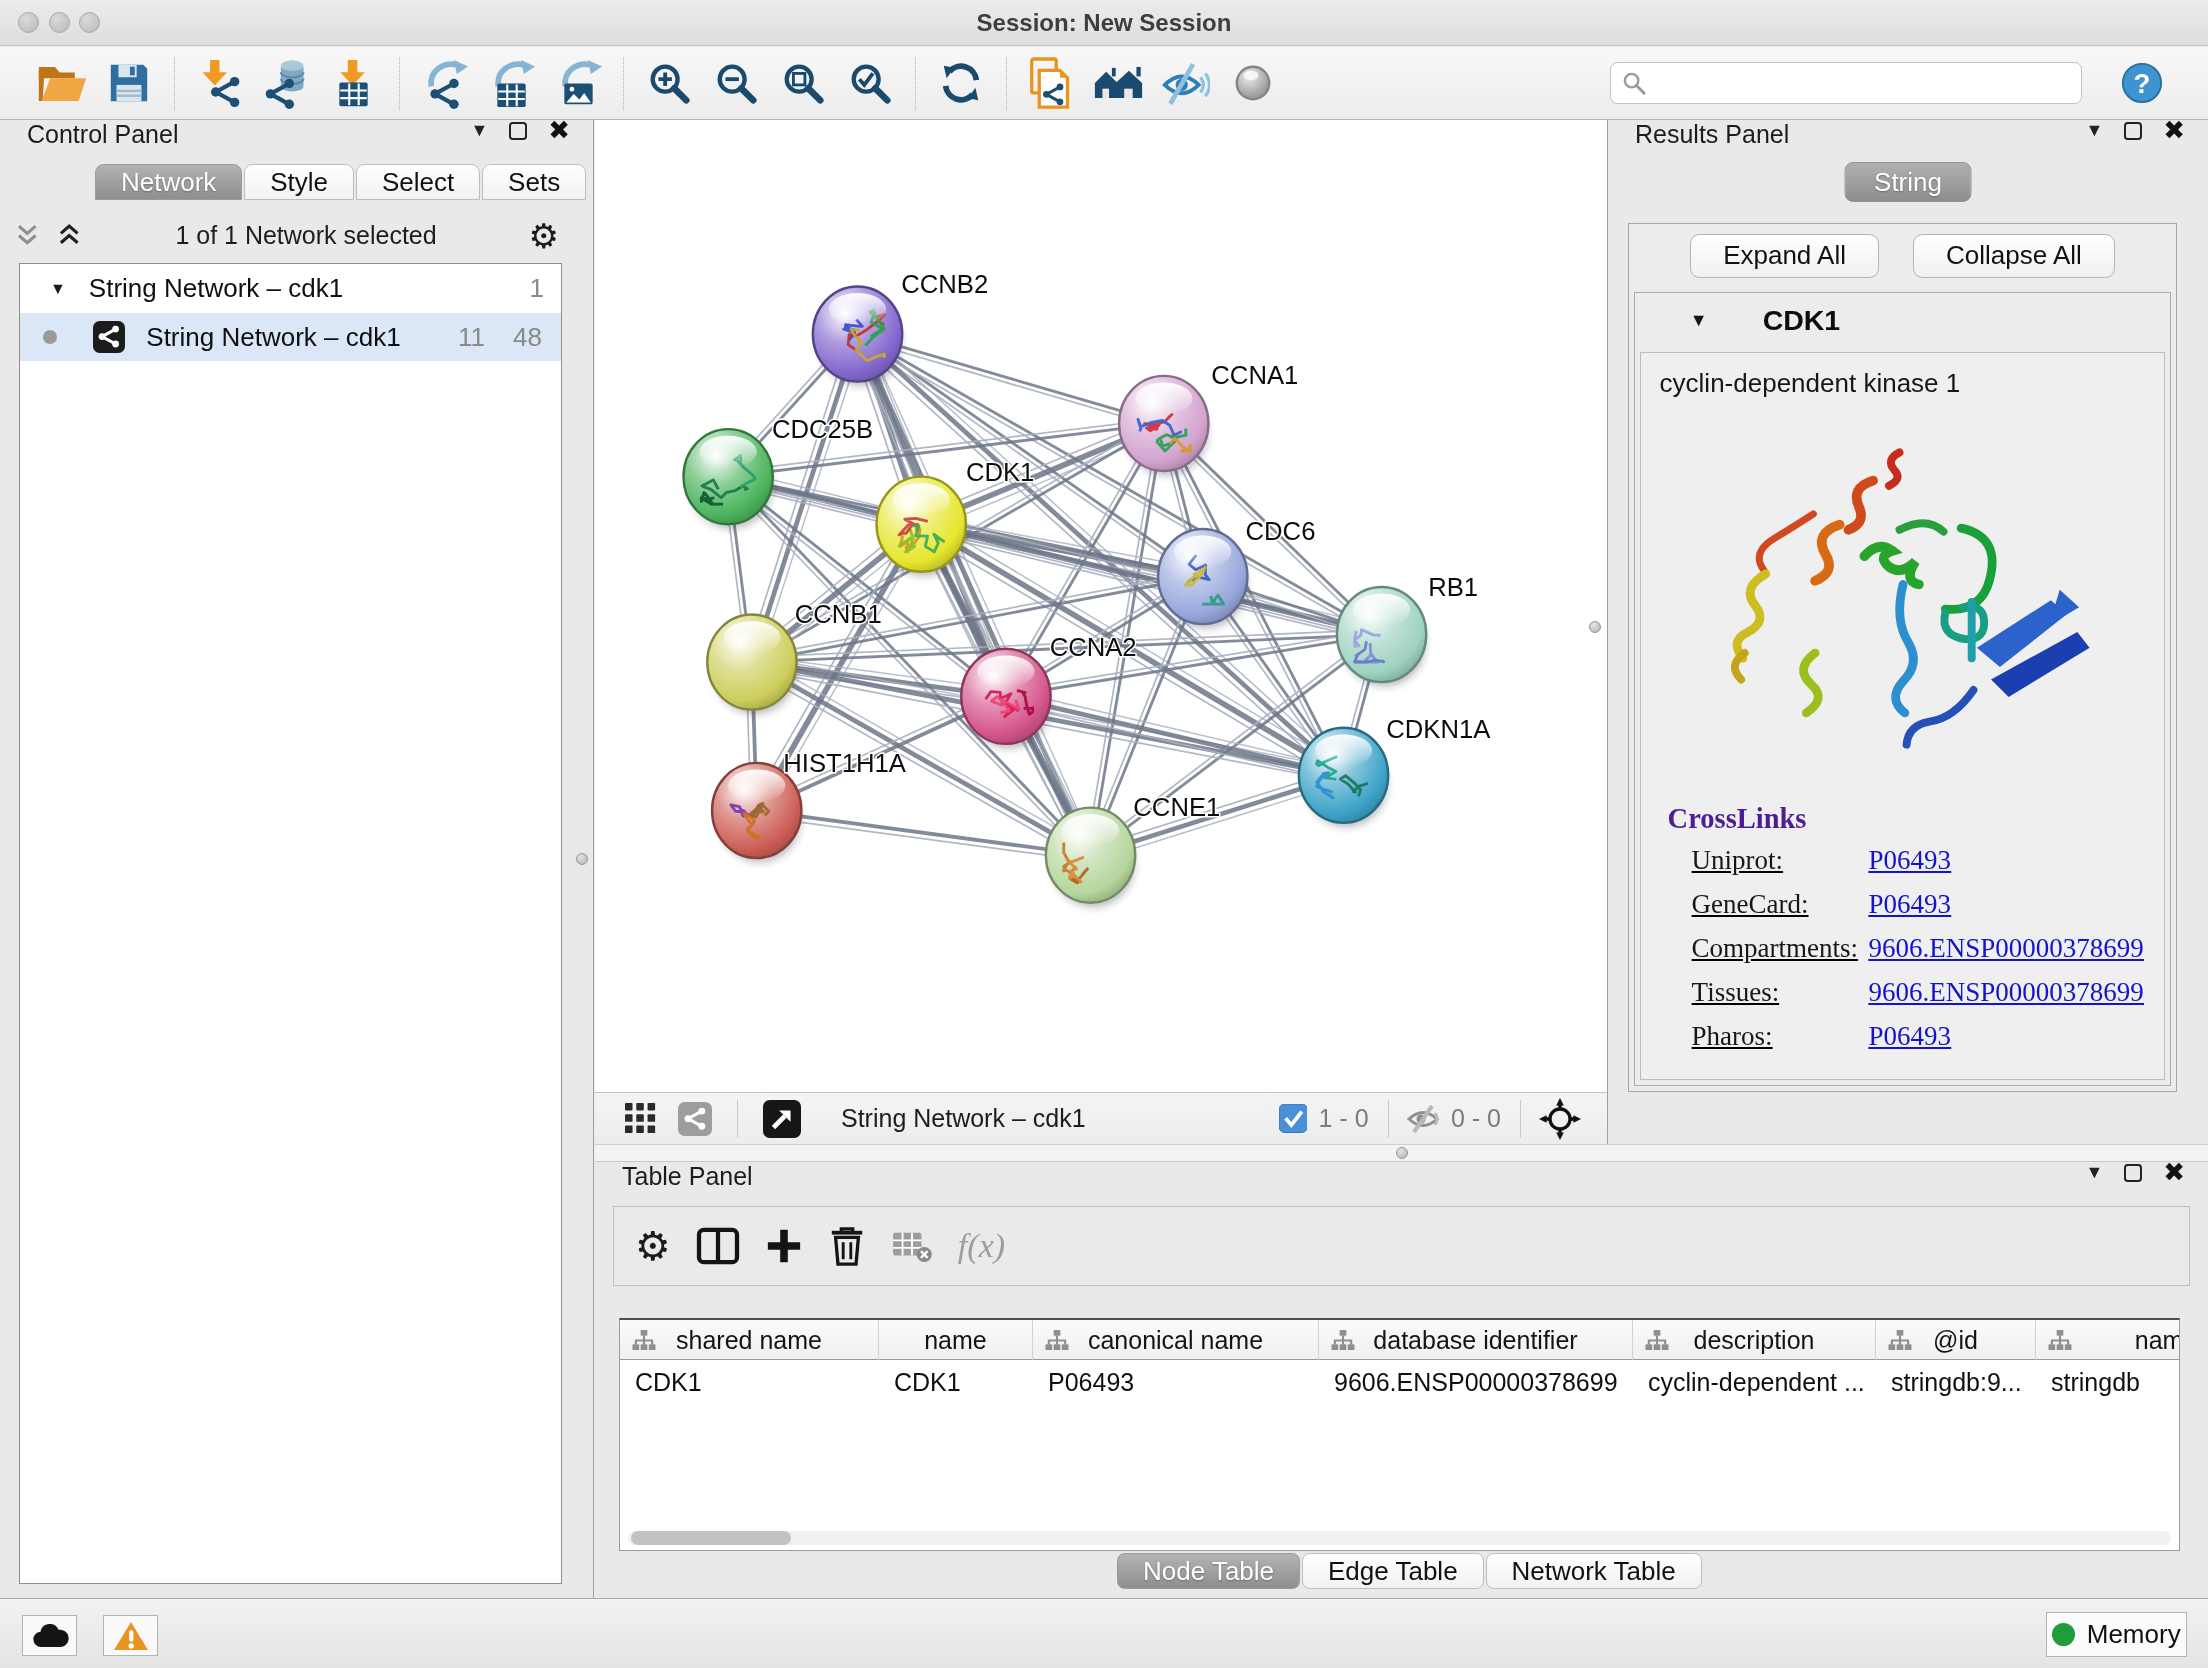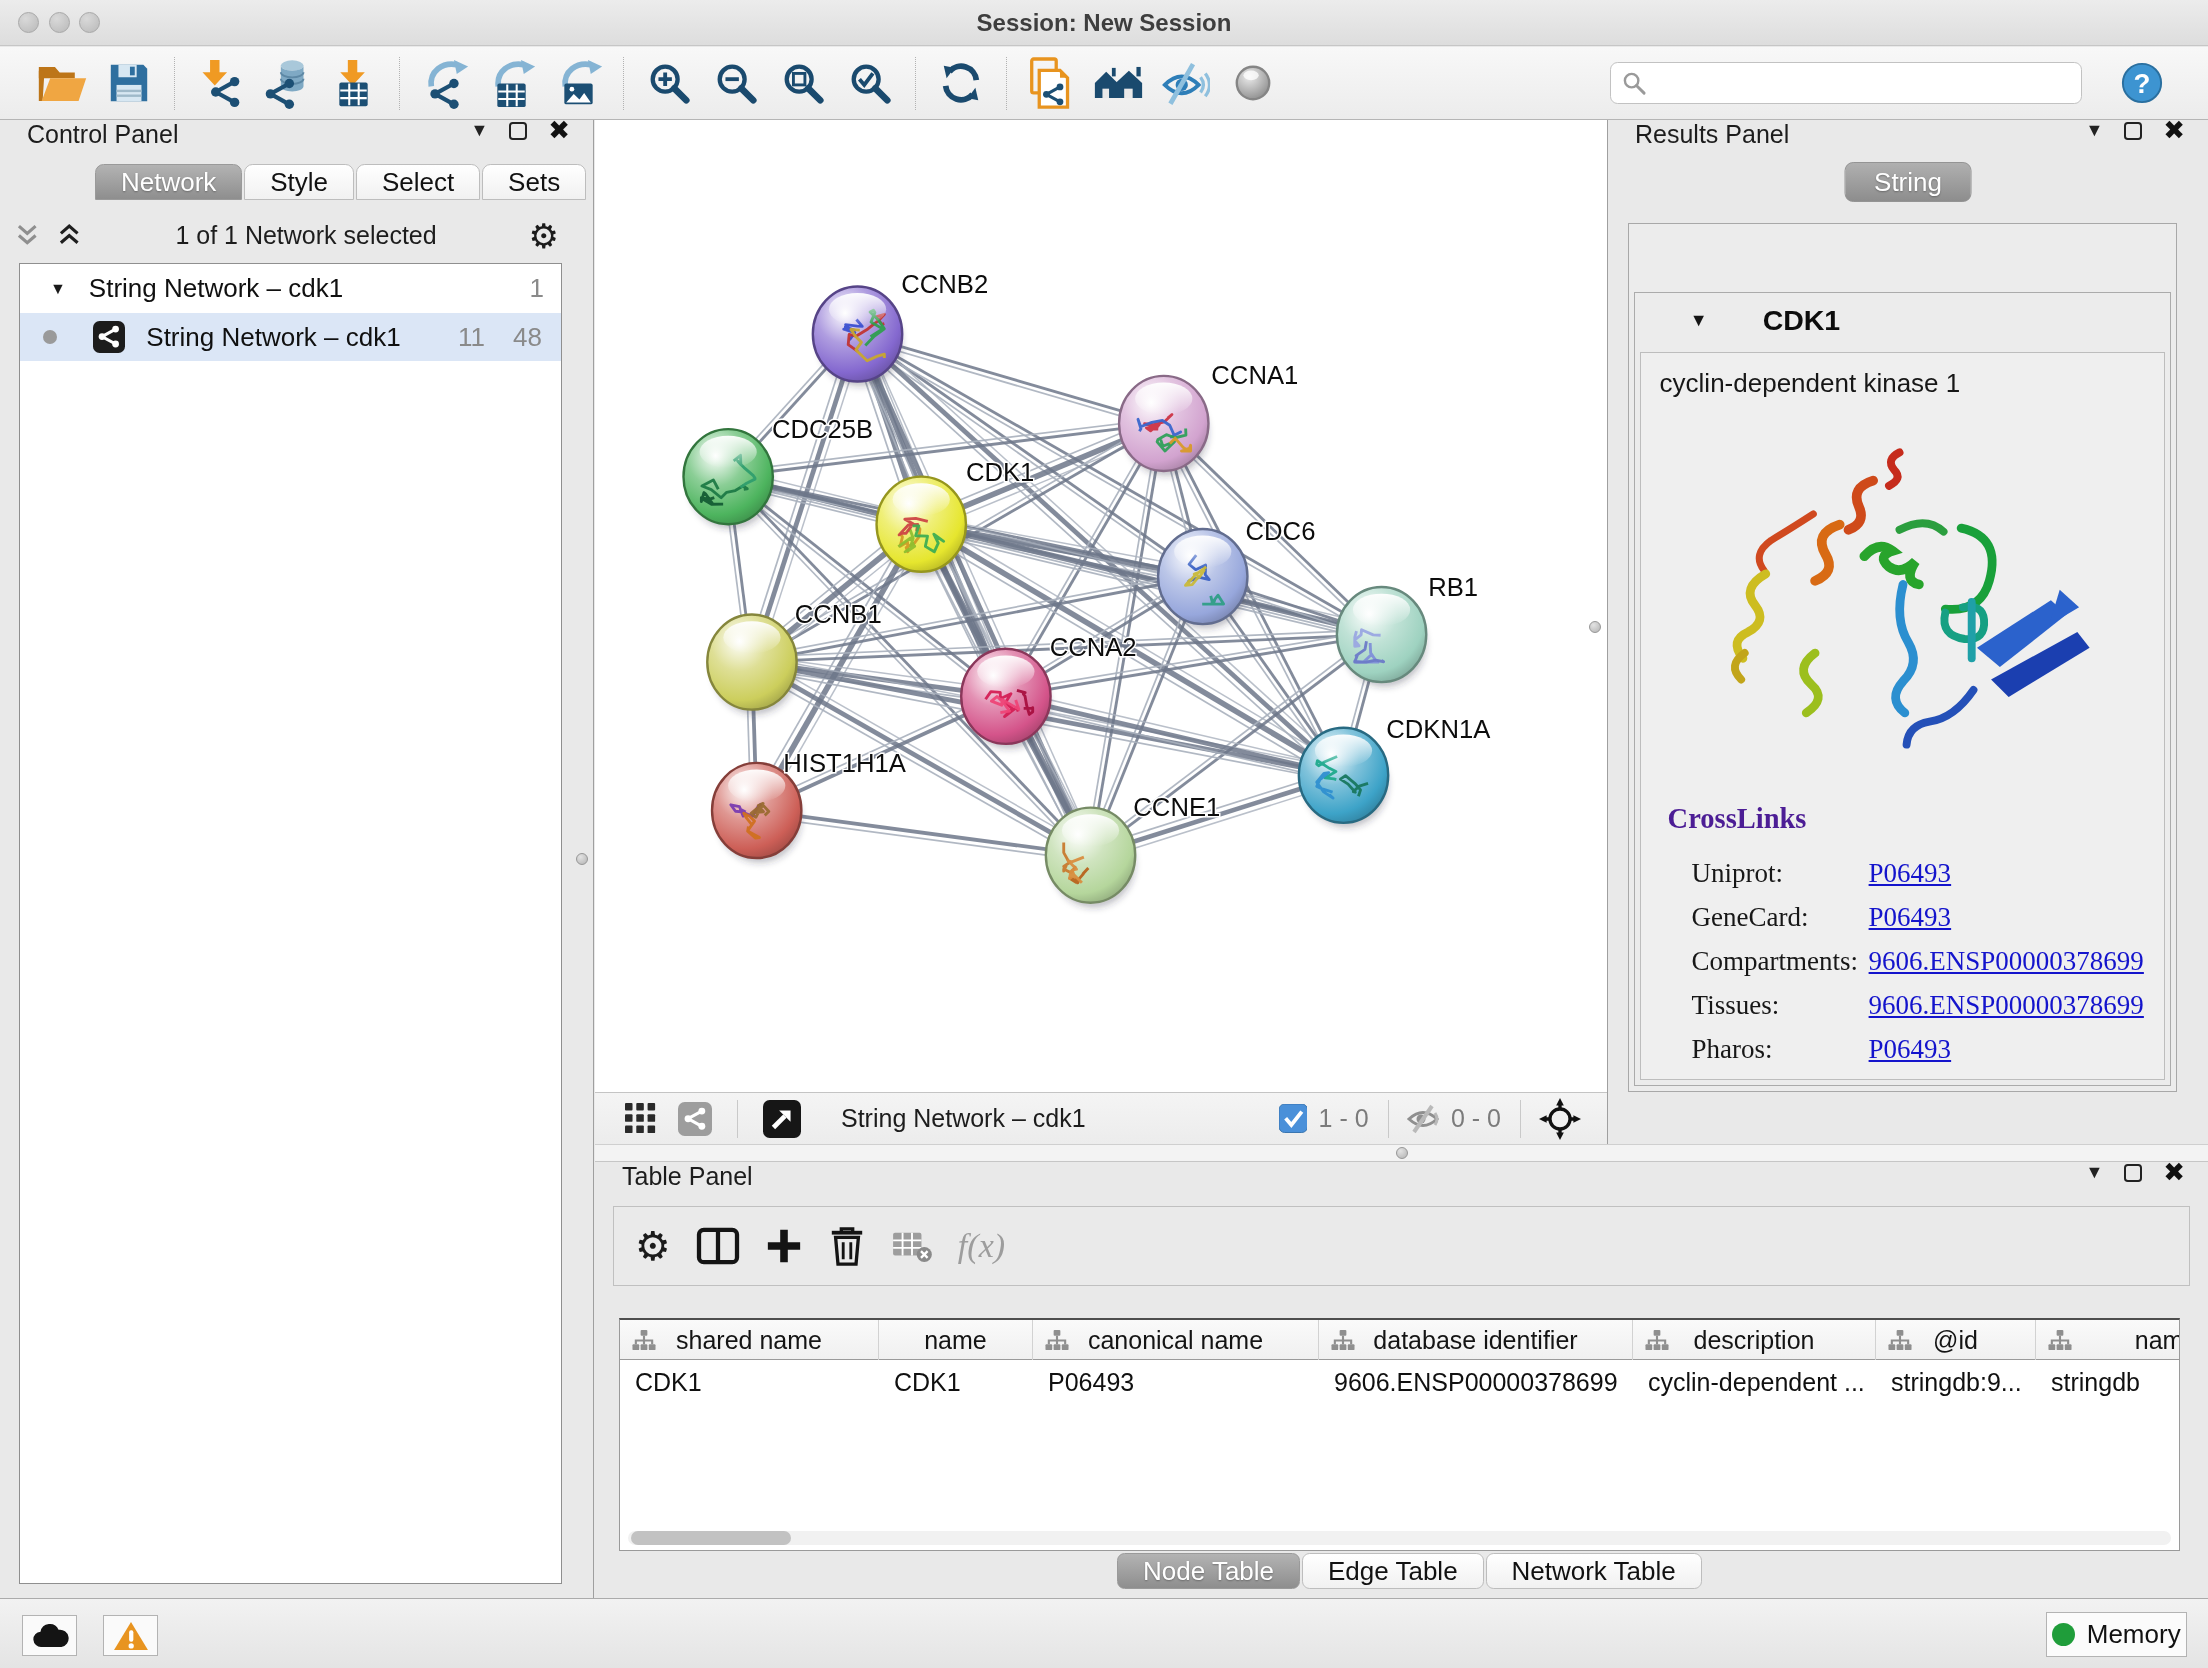--- a/index.html
+++ b/index.html
@@ -84,21 +84,21 @@
   #gene-box { position:absolute; left:4.8px; right:4.8px; top:68px; bottom:4.8px; border:1.9px solid #ababab; background:#ececec; }
   #gene-head { height:55px; display:flex; align-items:center; }
   #gene-head .caret { font-size:18px; color:#151515; margin-left:55px; }
   #gene-symbol { font-size:28.5px; font-weight:bold; color:#0d0d0d; margin-left:55px; }
   #gene-content { position:absolute; left:4.8px; right:4.8px; top:59px; bottom:4.8px; background:#efefef;
     border:1px solid #bdbdbd; overflow:hidden; }
   #gene-desc { font-size:26px; color:#171717; margin:15px 0 0 19px; }
   #ribbon { margin:27px 0 0 28.5px; }
   .serif { font-family:"Liberation Serif","DejaVu Serif",serif; }
   #xl-head { font-size:28.5px; font-weight:bold; color:#4c1d95; margin:25px 0 9.5px 27px; }
-  .xrow { display:flex; align-items:flex-end; padding-left:51px; height:44px; }
+  .xrow { display:flex; align-items:flex-start; padding-left:51px; height:44px;text-decoration:underline; }
   .xlabel { width:177px; font-size:27px; color:#171717; }
   .xval { font-size:27px; text-decoration:underline; cursor:pointer; }
 
   
   #table-panel { position:absolute; left:595px; top:1162px; width:1613px; height:436px; background:#e9e9e9; }
   #tp-toolbar { position:absolute; left:18px; top:44px; width:1577px; height:80px;
     background:#eaeaea; border:1px solid #c0c0c0; display:flex; align-items:center; gap:25px; padding-left:21px; }
   .fx { font-family:"Liberation Serif","DejaVu Serif",serif; font-style:italic; font-size:34px; color:#9d9d9d; }
   #tp-table { position:absolute; left:24px; top:136px; width:1561px; height:233px; background:#fff;
     border:1px solid #9a9a9a; border-top:2.9px solid #4e4e4e; overflow:hidden;margin-top:20px; }
@@ -714,20 +714,24 @@
   <div class="panel-head">
     <span class="panel-title">Results Panel</span>
     <span class="win-ctls">
       <span class="wc-arrow">▼</span>
       <span class="wc-float"></span>
       <span class="wc-close">✖</span>
     </span>
   </div>
   <div id="rp-tab">String</div>
   <div id="rp-box">
+    <div id="rp-buttons">
+      <div class="rp-btn">Expand All</div>
+      <div class="rp-btn">Collapse All</div>
+    </div>
     <div id="gene-box">
       <div id="gene-head">
         <span class="caret">▼</span>
         <span id="gene-symbol">CDK1</span>
       </div>
       <div id="gene-content">
         <div id="gene-desc">cyclin-dependent kinase 1</div>
         <svg id="ribbon" width="447" height="352" viewBox="0 0 480 400">
           <g fill="none" stroke-linecap="round">
             <path d="M248 30 q-16 8 -6 20 q10 10 -6 18" stroke="#c62b1c" stroke-width="9"></path>

